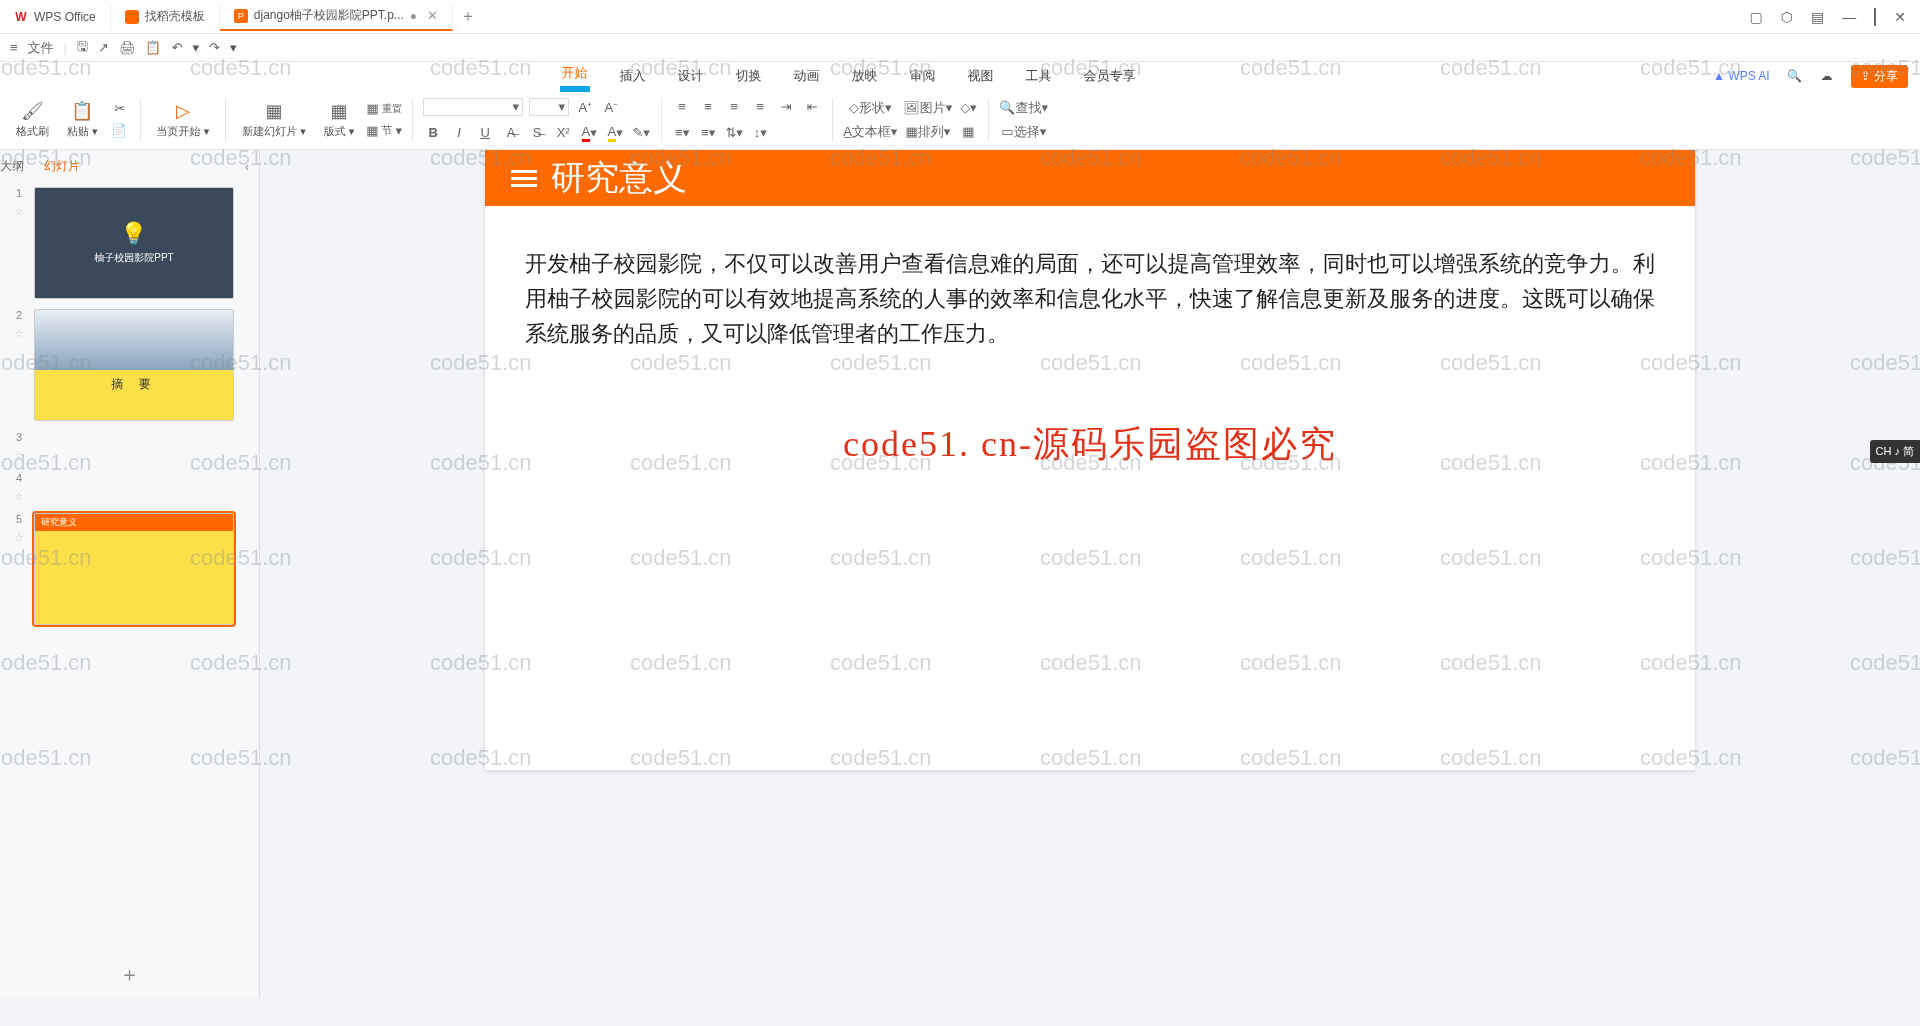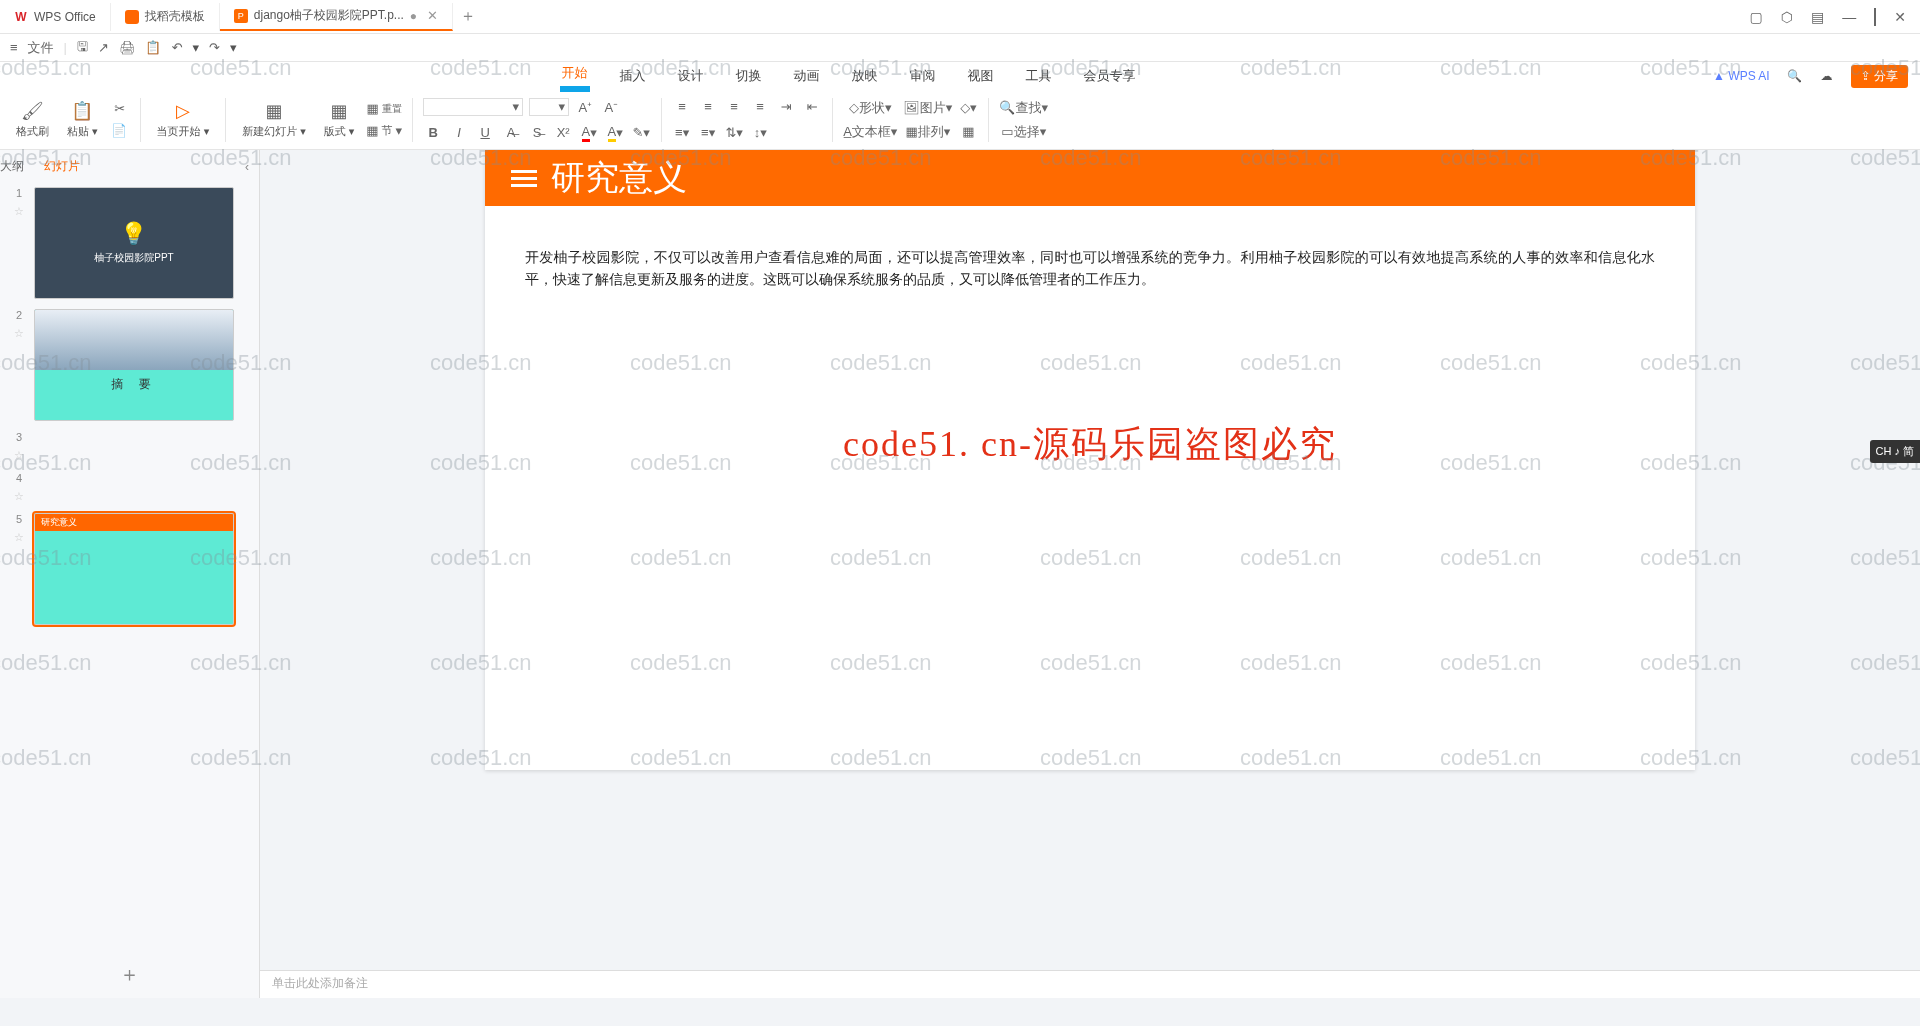--- a/index.html
+++ b/index.html
@@ -43,21 +43,21 @@
 
 .main { display:flex; height:calc(1026px - 34px - 28px - 28px - 60px - 28px); background:#f2f4f7; }
 .side-tabs { width:260px; display:flex; flex-direction:column; border-right:1px solid #ddd; background:#f7f8fa; }
 .side-head { display:flex; justify-content:center; gap:20px; padding:8px 0; font-size:12px; color:#666; align-items:center; }
 .side-head .sh-item.active { color:#f60; }
 .side-head .collapse { margin-left:auto; margin-right:10px; color:#888; cursor:pointer; }
 .thumbs { overflow-y:auto; padding:4px 10px 10px 10px; flex:1; }
 .thumb-row { display:flex; align-items:flex-start; gap:6px; margin-bottom:10px; }
 .thumb-num { display:flex; flex-direction:column; align-items:center; gap:6px; width:18px; font-size:11px; color:#888; }
 .star { color:#ccc; font-size:11px; }
-.thumb { width:200px; height:112px; background:#5eead4; border:1px solid #ccc; border-radius:2px; overflow:hidden; cursor:pointer; font-size:8px; color:#666; }
+.thumb { width:200px; height:112px; background:#fde047; border:1px solid #ccc; border-radius:2px; overflow:hidden; cursor:pointer; font-size:8px; color:#666; }
 .thumb.selected { outline:2px solid #f60; }
 .thumb-head-bar { background:#f60; color:#fff; padding:2px 6px; font-size:9px; }
 .thumb-body { padding:4px 6px; font-size:7px; line-height:1.3; color:#666; }
 .add-slide { text-align:center; font-size:20px; color:#888; padding:10px; cursor:pointer; }
 
 
 .thumb1 { background:#3a4a5a; display:flex; flex-direction:column; align-items:center; justify-content:center; color:#fff; }
 .bulb { font-size:22px; }
 .thumb1-title { font-size:10px; margin-top:4px; }
 .thumb2 { display:flex; flex-direction:column; }
@@ -65,21 +65,21 @@
 .thumb2-title { text-align:center; font-size:12px; padding:6px; color:#333; letter-spacing:6px; }
 
 
 .canvas-wrap { flex:1; display:flex; flex-direction:column; position:relative; }
 .canvas-scroll { flex:1; overflow:auto; display:flex; justify-content:center; padding:0; }
 .slide { width:1210px; height:620px; background:#fff; margin:0; box-shadow:0 1px 4px rgba(0,0,0,0.15); position:relative; }
 .slide-header { background:#ff6a00; color:#fff; height:56px; display:flex; align-items:center; padding:0 26px; gap:14px; }
 .slide-header-icon { display:flex; flex-direction:column; gap:4px; }
 .slide-header-icon span { width:26px; height:3px; background:#fff; }
 .slide-title { font-size:34px; font-weight:500; }
-.slide-body { padding:40px 40px; font-size:14px; line-height:1.6; color:#222; text-align:justify; }
+.slide-body { padding:40px 40px; font-size:22px; line-height:1.6; color:#222; text-align:justify; }
 .watermark-center { position:absolute; top:270px; left:0; right:0; text-align:center; color:#e33117; font-size:36px; font-family:"SimSun",serif; letter-spacing:2px; }
 .notes { height:28px; background:#fff; border-top:1px solid #ddd; padding:4px 12px; font-size:12px; color:#aaa; }
 
 
 .wm { position:absolute; color:rgba(130,140,150,0.35); font-size:22px; pointer-events:none; font-family:Arial,sans-serif; z-index:50; }
 
 
 .ime-badge { position:absolute; right:0; top:440px; background:#333; color:#fff; font-size:11px; padding:4px 6px; border-radius:3px 0 0 3px; z-index:60; }
 </style>
 </head>
@@ -306,21 +306,20 @@
               <span></span>
               <span></span>
               <span></span>
             </div>
           <div class="slide-title">研究意义</div>
         </div>
         <div class="slide-body">开发柚子校园影院，不仅可以改善用户查看信息难的局面，还可以提高管理效率，同时也可以增强系统的竞争力。利用柚子校园影院的可以有效地提高系统的人事的效率和信息化水平，快速了解信息更新及服务的进度。这既可以确保系统服务的品质，又可以降低管理者的工作压力。</div>
         <div class="watermark-center">code51. cn-源码乐园盗图必究</div>
       </div>
     </div>
-    <div class="notes">单击此处添加备注</div>
   </div>
 </div>
 
 <div class="ime-badge">CH ♪ 简</div>
 
 <div id="wm-container">
     <div class="wm" style="left: -10px; top: 55px;">code51.cn</div>
     <div class="wm" style="left: 190px; top: 55px;">code51.cn</div>
     <div class="wm" style="left: 430px; top: 55px;">code51.cn</div>
     <div class="wm" style="left: 630px; top: 55px;">code51.cn</div>

